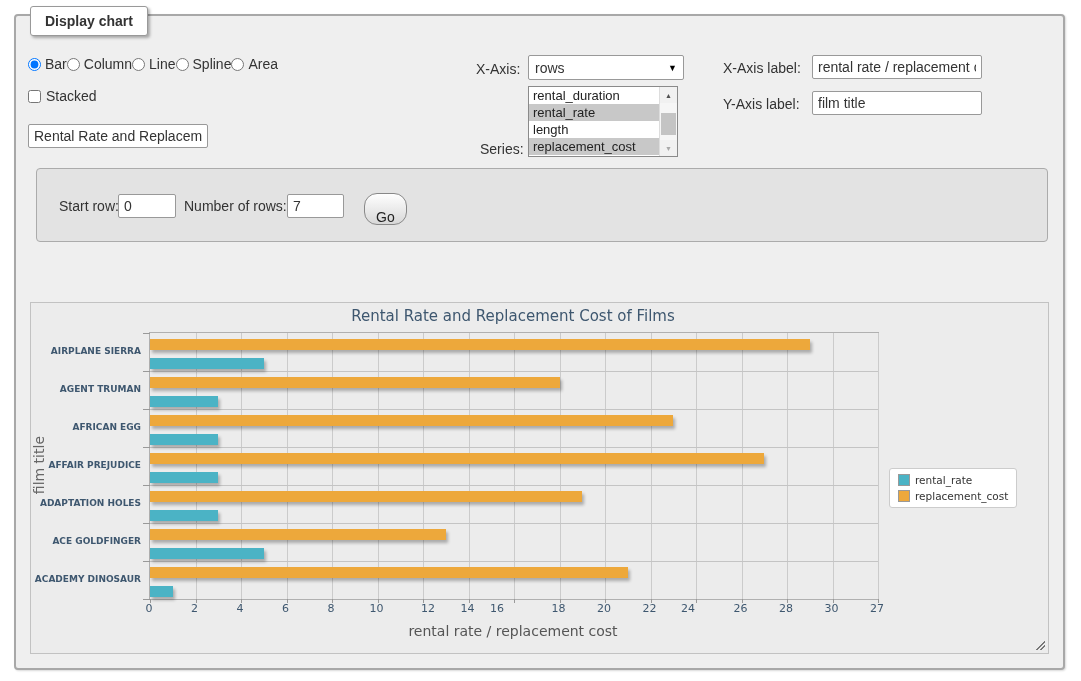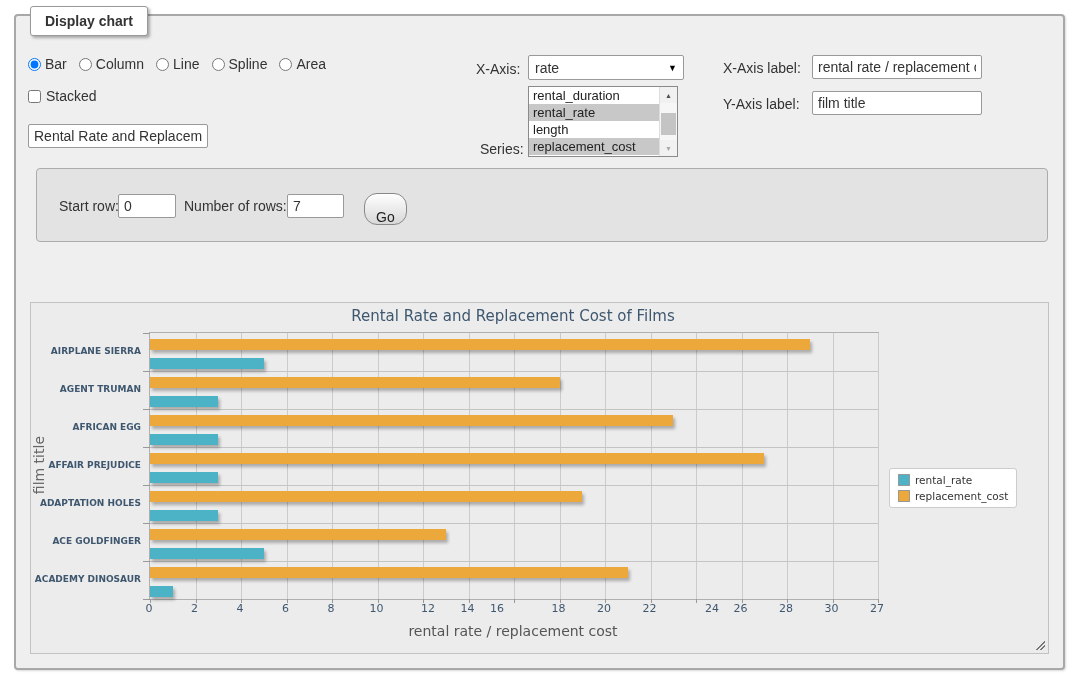--- a/index.html
+++ b/index.html
@@ -7,21 +7,21 @@
         font-family:"Liberation Sans",sans-serif;font-size:14px;color:#333;}
   
   .fieldset{position:absolute;left:14px;top:14px;width:1051px;height:656px;
             background:#efefef;border:2px solid #a8a8a8;border-radius:4px;
             box-shadow:1px 1px 2px rgba(0,0,0,.15);box-sizing:border-box;}
   .legendbox{position:absolute;left:30px;top:6px;height:28px;line-height:28px;padding:0 14px;
              background:#fff;border:1px solid #999;border-radius:3px;
              box-shadow:2px 2px 3px rgba(0,0,0,.3);font-weight:bold;font-size:14px;color:#333;z-index:5;}
   .lbl{position:absolute;color:#333;white-space:nowrap;}
   
-  .radio-row{position:absolute;left:28px;top:56px;display:flex;gap:12px;align-items:center;}
+  .radio-row{position:absolute;left:28px;top:56px;display:flex;align-items:center;}
   .radio-item{display:flex;align-items:center;gap:4px;cursor:default;}
   .radio-item input{margin:0;}
   .stacked-row{position:absolute;left:28px;top:88px;display:flex;align-items:center;gap:5px;}
   .stacked-row input{margin:0;}
   
   .txt{position:absolute;height:24px;box-sizing:border-box;border:1px solid #999;border-radius:2px;
        background:#fff;font-family:"Liberation Sans",sans-serif;font-size:14px;color:#333;padding:2px 5px;}
   #titleInput{left:28px;top:124px;width:180px;}
   #xAxisInput{left:812px;top:55px;width:170px;}
   #yAxisInput{left:812px;top:91px;width:170px;}
@@ -115,21 +115,21 @@
 
   <label class="stacked-row">
     <input type="checkbox" id="stackedCb" style="">
     <span>Stacked</span>
   </label>
 
   <input class="txt" id="titleInput" value="Rental Rate and Replacement Cost of Films" style="">
 
   <div class="lbl" style="left:476px;top:61px;">X-Axis:</div>
   <div class="fake-select">
-    <span>rate</span>
+    <span>rows</span>
     <span class="sel-arrow">▼</span>
   </div>
 
   <div class="lbl" style="left:480px;top:141px;">Series:</div>
   <div class="listbox" id="listbox">
     <div class="option">rental_duration</div>
       <div class="option selected">rental_rate</div>
       <div class="option">length</div>
       <div class="option selected">replacement_cost</div>
       <div class="scrollbar">
@@ -239,21 +239,21 @@
         <span class="xtick-label" style="left: 76px;">4</span>
         <span class="xtick-label" style="left: 121.5px;">6</span>
         <span class="xtick-label" style="left: 167px;">8</span>
         <span class="xtick-label" style="left: 212.5px;">10</span>
         <span class="xtick-label" style="left: 264px;">12</span>
         <span class="xtick-label" style="left: 303.5px;">14</span>
         <span class="xtick-label" style="left: 333px;">16</span>
         <span class="xtick-label" style="left: 394.5px;">18</span>
         <span class="xtick-label" style="left: 440px;">20</span>
         <span class="xtick-label" style="left: 485.5px;">22</span>
-        <span class="xtick-label" style="left: 548px;">24</span>
+        <span class="xtick-label" style="left: 524px;">24</span>
         <span class="xtick-label" style="left: 576.5px;">26</span>
         <span class="xtick-label" style="left: 622px;">28</span>
         <span class="xtick-label" style="left: 667.5px;">30</span>
         <span class="xtick-label" style="left: 713px;">27</span>
       </div>
     <div class="x-title">rental rate / replacement cost</div>
     <div class="legend" id="legend">
         <div class="legend-item">
           <span class="legend-swatch" style="background: rgb(75, 179, 197);"></span>
           <span class="legend-label">rental_rate</span>

